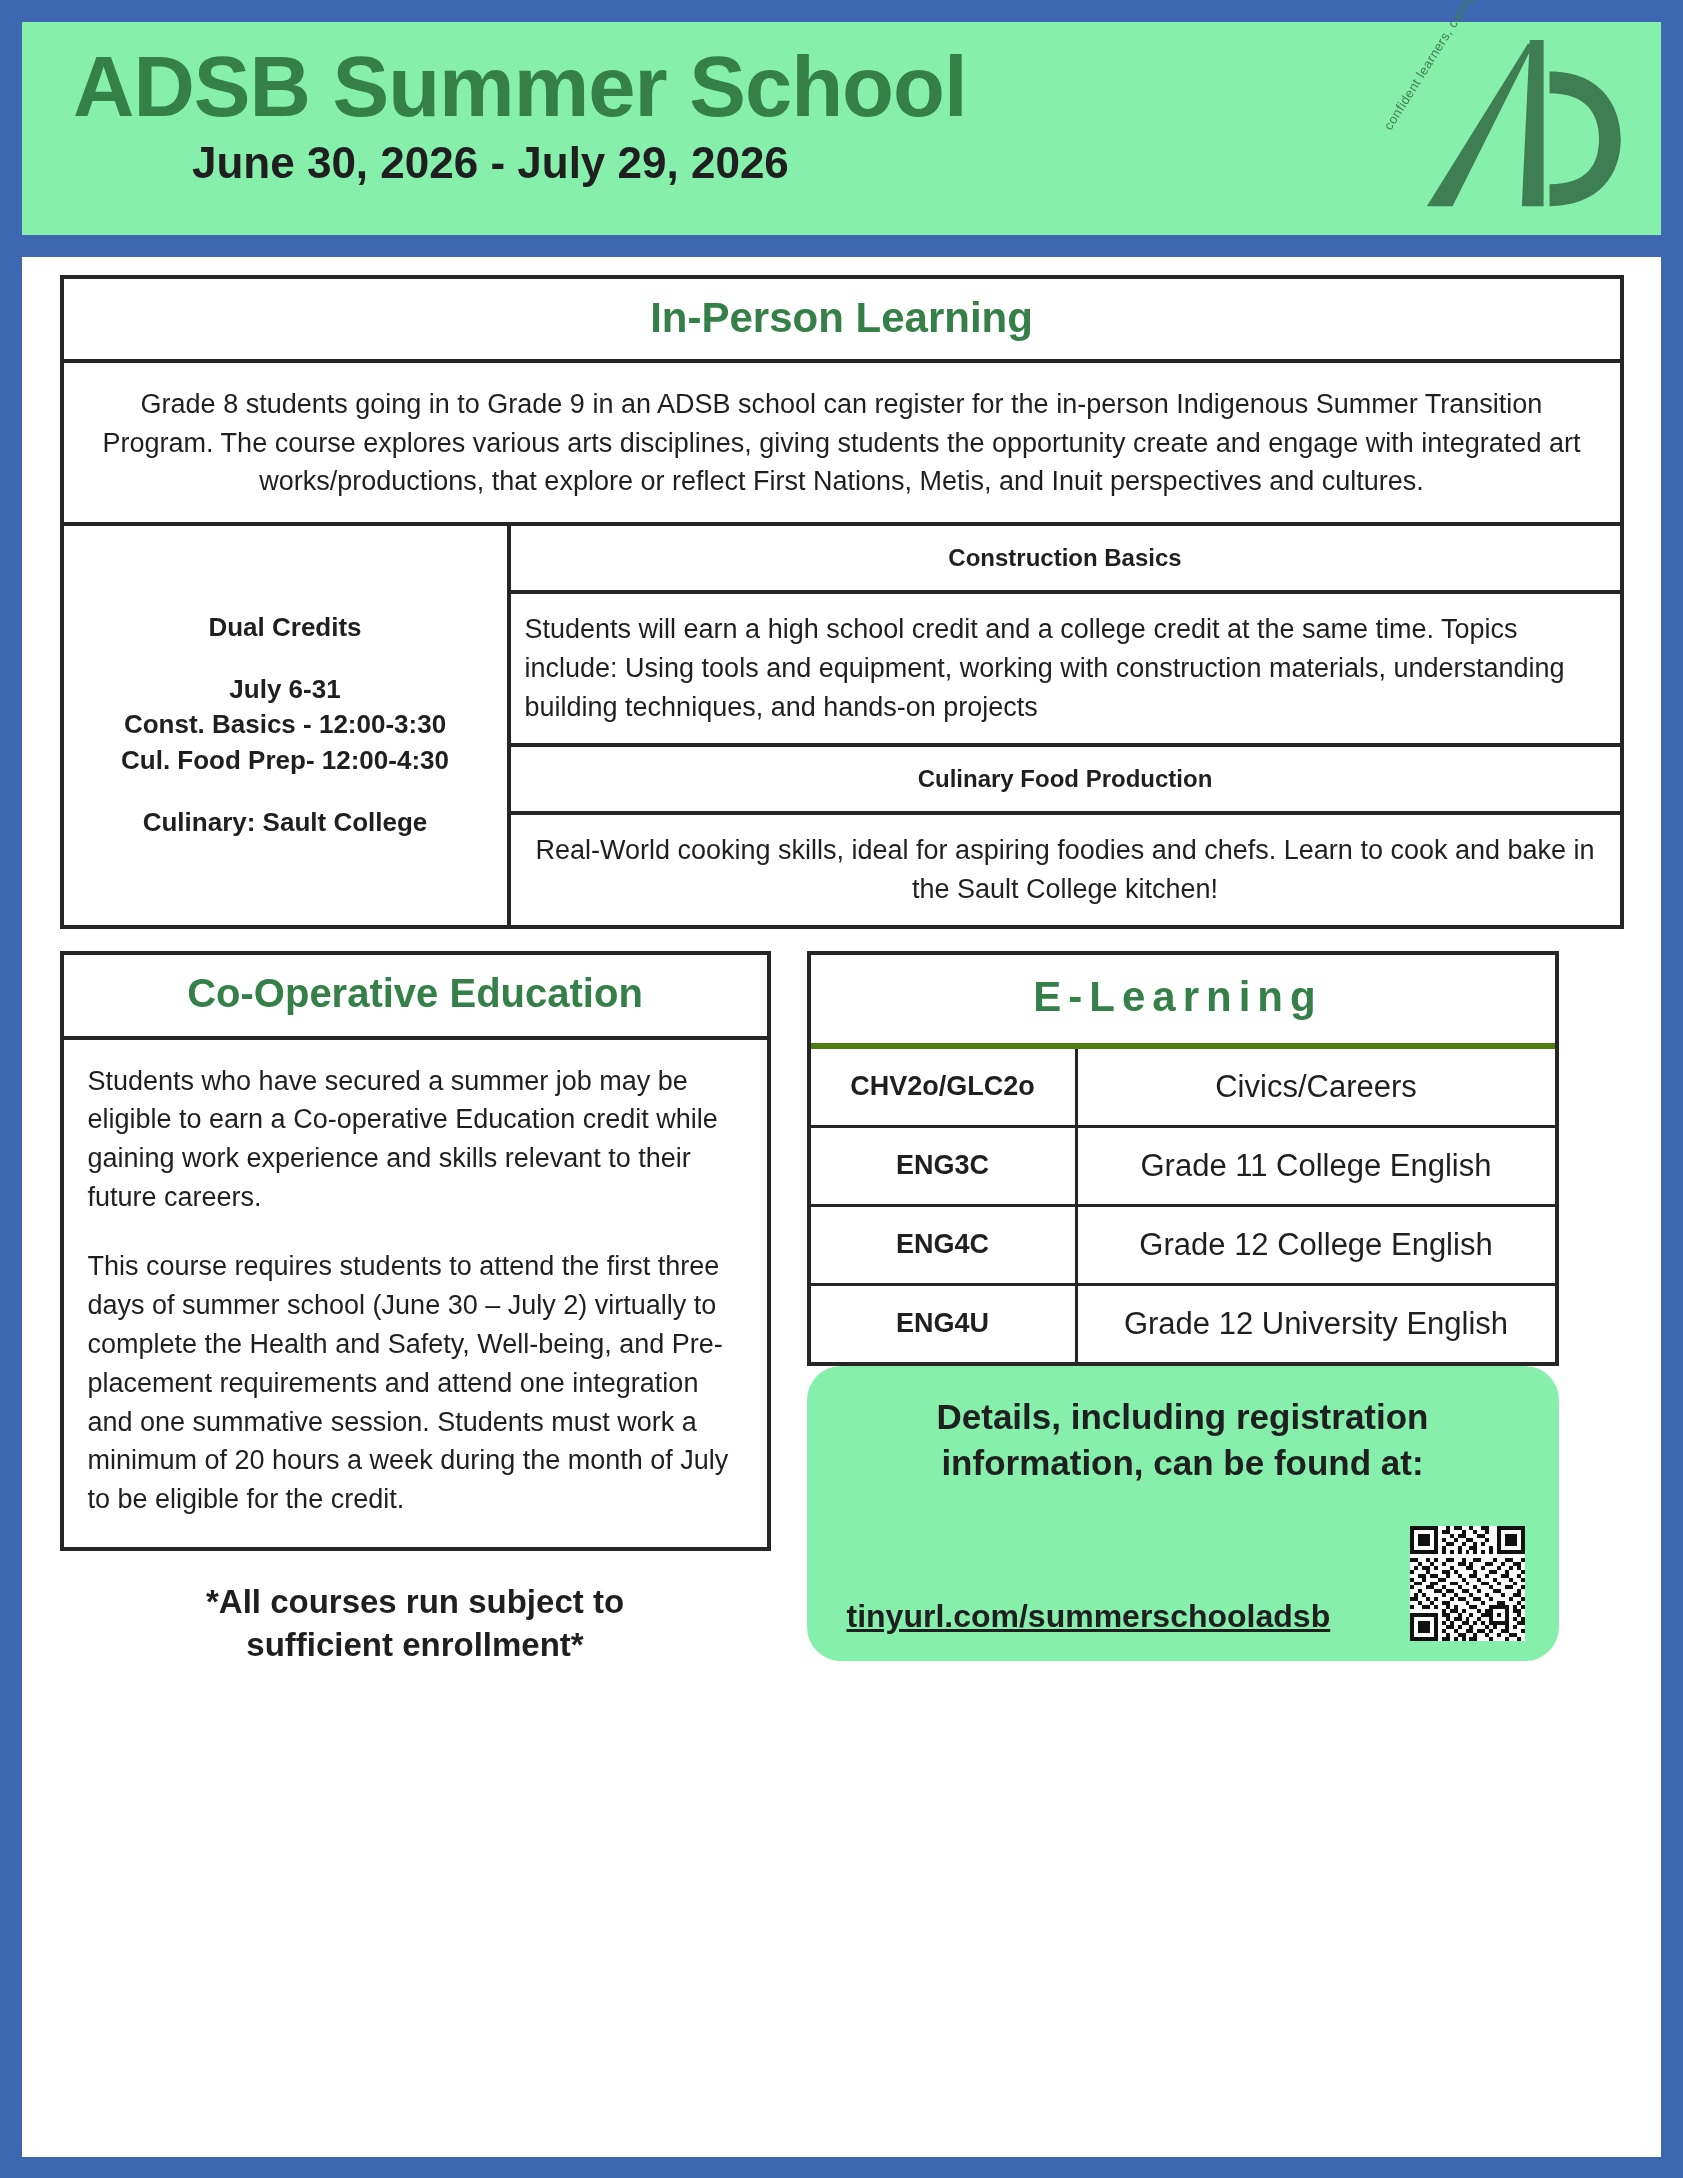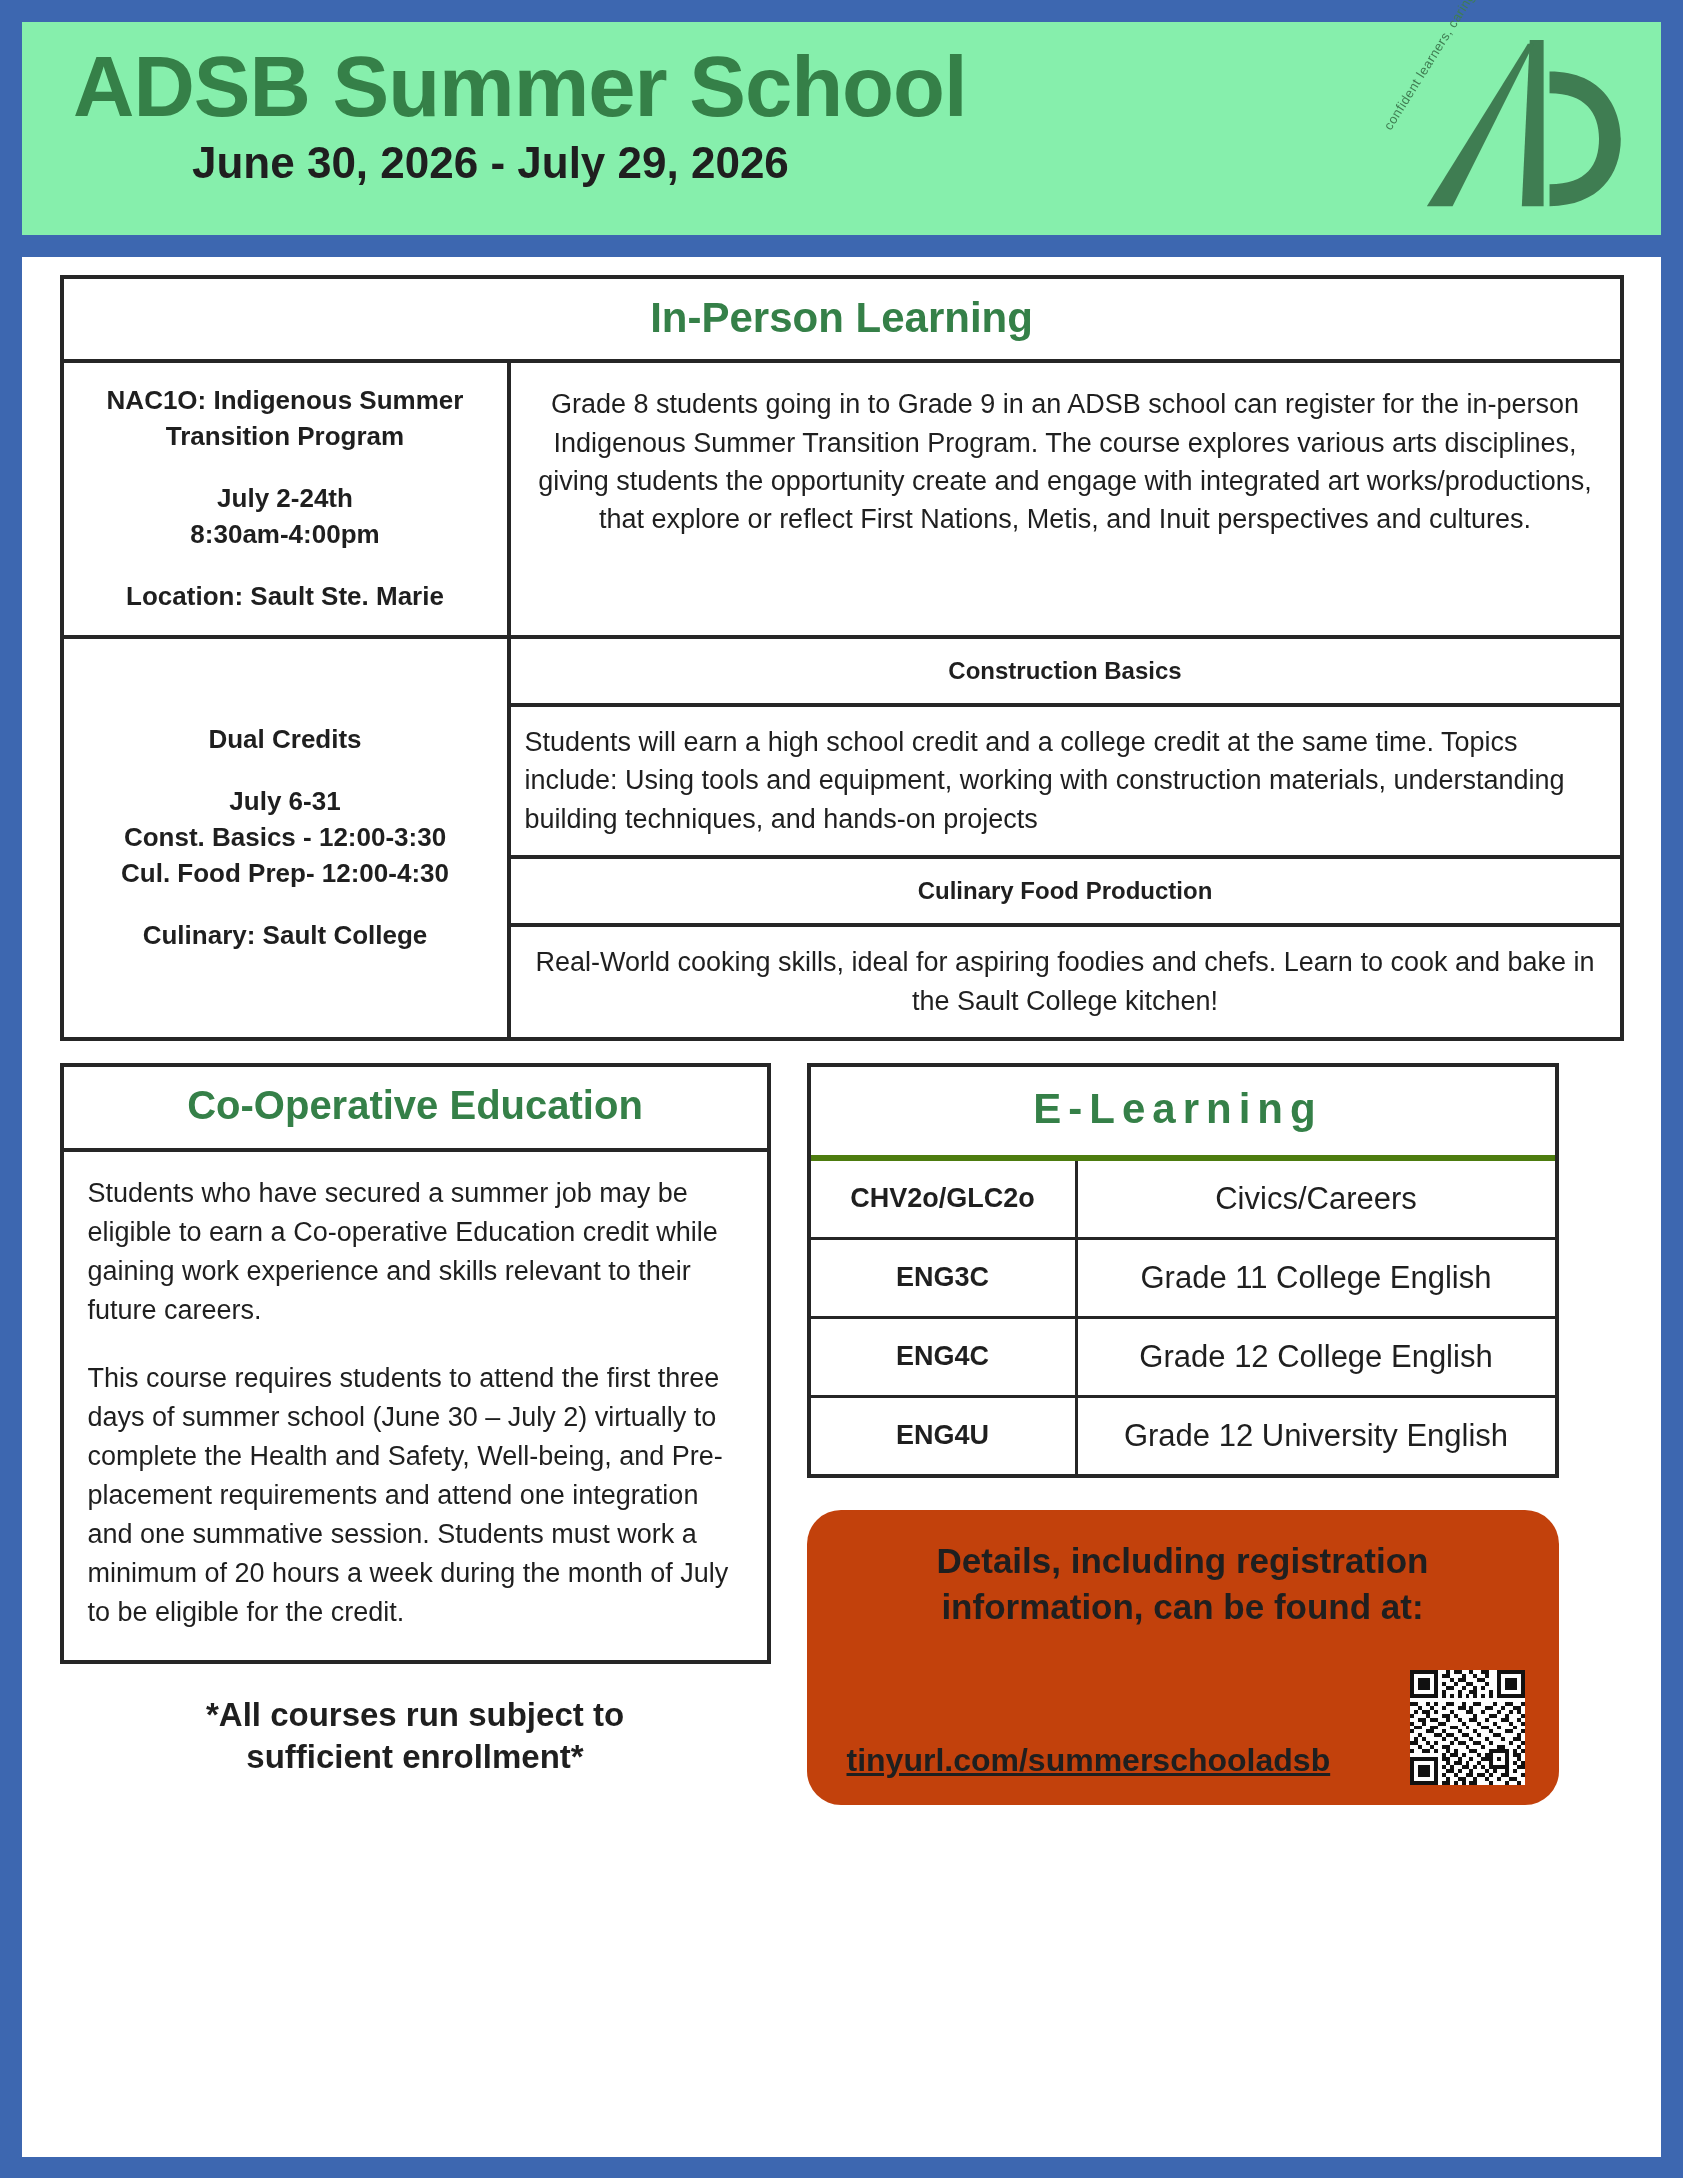--- a/index.html
+++ b/index.html
@@ -209,22 +209,21 @@
     text-align: center;
     font-size: 31px;
   }
   .el-table tr:first-child td { border-top: none; }
   .el-table tr td:first-child { border-left: none; }
   .el-table tr td:last-child { border-right: none; }
   .el-table tr:last-child td { border-bottom: none; }
 
   
   .details-box {
-    margin-top: 32px;
-    background: #c2410c;
+    background: #86efac;
     border-radius: 34px;
     padding: 28px 34px 26px 34px;
     position: relative;
     min-height: 224px;
     box-sizing: border-box;
   }
   .details-text {
     font-weight: bold;
     font-size: 35px;
     line-height: 1.32;
@@ -280,29 +279,20 @@
 
   <div class="body-area">
 
     <div class="panel inperson">
 
       <div class="ip-header">
         <div class="section-title-green">In-Person Learning</div>
       </div>
 
       <div class="ip-row">
-        <div class="ip-left">
-          <div>NAC1O: Indigenous Summer</div>
-          <div>Transition Program</div>
-          <div class="blank"></div>
-          <div>July 2-24th</div>
-          <div>8:30am-4:00pm</div>
-          <div class="blank"></div>
-          <div>Location: Sault Ste. Marie</div>
-        </div>
         <div class="ip-right">
           <div class="ip-desc">Grade 8 students going in to Grade 9 in an ADSB school can register for the in-person Indigenous Summer Transition Program. The course explores various arts disciplines, giving students the opportunity create and engage with integrated art works/productions, that explore or reflect First Nations, Metis, and Inuit perspectives and cultures.</div>
         </div>
       </div>
 
       <div class="ip-row">
         <div class="ip-left">
           <div>Dual Credits</div>
           <div class="blank"></div>
           <div>July 6-31</div>

